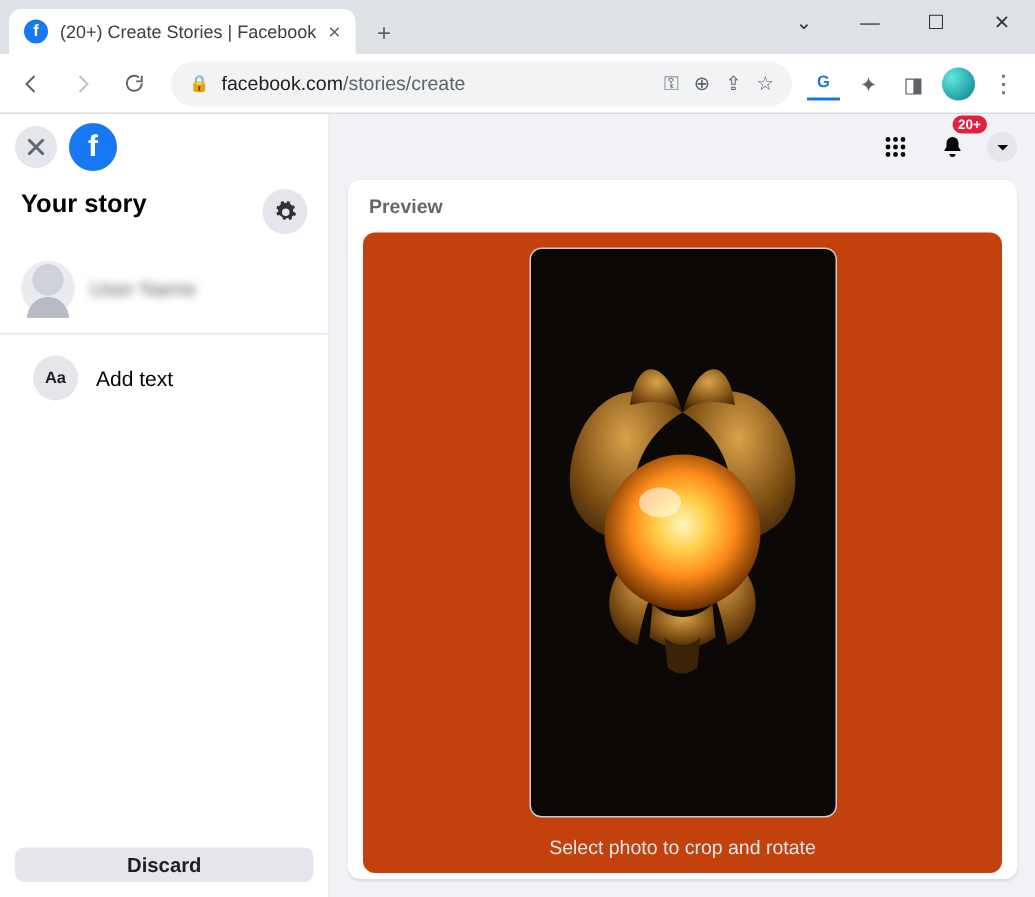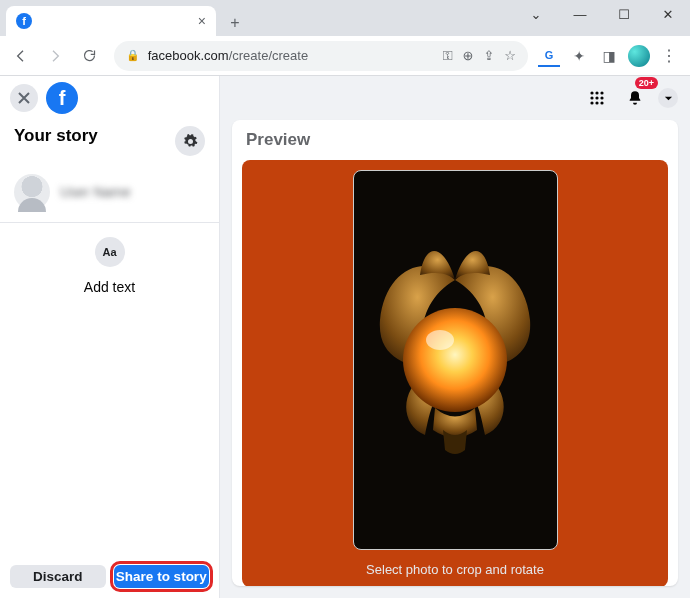--- a/index.html
+++ b/index.html
@@ -33,52 +33,53 @@
   .leftcol .topico { height: 44px; display:flex; align-items:center; gap:8px; padding:0 10px; }
   .closec { width:28px; height:28px; border-radius:50%; background:#e4e6eb; display:flex; align-items:center; justify-content:center; color:#606770; font-size:15px; }
   .fblogo { width:32px; height:32px; border-radius:50%; background:#1877f2; display:flex; align-items:center; justify-content:center; color:#fff; font-weight:bold; font-size:20px;}
   .storyhead { display:flex; align-items:flex-start; padding:6px 14px 12px; }
   .storyhead h2 { font-size:17px; font-weight:700; color:#050505; }
   .gear { margin-left:auto; width:30px; height:30px; border-radius:50%; background:#e4e6eb; display:flex; align-items:center; justify-content:center; color:#1c1e21;}
   .userrow { display:flex; align-items:center; gap:10px; padding:6px 14px 12px; border-bottom:1px solid #e4e6eb;}
   .userrow .av { width:36px; height:36px; border-radius:50%; background: radial-gradient(circle at 50% 35%, #cfd3d9 35%, #e9ebee 36%); position:relative;}
   .userrow .av::after{content:""; position:absolute; bottom:-2px; left:4px; width:28px; height:14px; background:#b7bcc4; border-radius:14px 14px 0 0;}
   .userrow .nm { filter: blur(3px); color:#65676b; font-size:14px; }
-  .addtext { display:flex; align-items:center; gap:12px; padding:14px 8px;flex-direction:column; }
+  .addtext { display:flex; align-items:center; gap:12px; padding:14px 22px; }
   .addtext .circ { width:30px; height:30px; border-radius:50%; background:#e4e6eb; display:flex; align-items:center; justify-content:center; font-size:11px; font-weight:600; color:#1c1e21;}
   .addtext .lbl { font-size:14px; color:#050505; }
 
   .footerbtns { margin-top:auto; padding:10px; display:flex; gap:8px; }
   .btn { flex:1; height:23px; border-radius:6px; font-size:13.5px; font-weight:600; display:flex; align-items:center; justify-content:center; cursor:pointer;}
   .btn.discard { background:#e4e6eb; color:#1c1e21; }
   .btn.share { background:#1877f2; color:#fff; outline:3px solid #e12828; outline-offset:1px;}
 
   .rightcol { flex:1; display:flex; flex-direction:column; }
   .fbtop { height:44px; display:flex; align-items:center; justify-content:flex-end; padding:0 12px; gap:8px; background:#f0f2f5;}
   .fbicobtn { width:30px; height:30px; border-radius:50%; display:flex; align-items:center; justify-content:center; color:#050505; font-size:15px;}
   .fbicobtn.grid { background:transparent;}
   .notif { position:relative; }
   .notif .badge { position:absolute; top:-6px; right:-8px; background:#e41e3f; color:#fff; font-size:9px; border-radius:8px; padding:1px 4px; font-weight:700;}
   .acct { width:20px; height:20px; border-radius:50%; background:#e4e6eb; display:flex; align-items:center; justify-content:center; font-size:10px;}
 
   .previewcard { margin:0 12px 12px; background:#fff; border-radius:8px; flex:1; display:flex; flex-direction:column; box-shadow:0 1px 2px rgba(0,0,0,0.1); overflow:hidden;}
-  .previewcard .phead { padding:10px 14px; font-size:17px; font-weight:600; color:#65676b;}
+  .previewcard .phead { padding:10px 14px; font-size:13px; font-weight:600; color:#65676b;}
   .stage { flex:1; background:#c2410c; margin:0 10px 10px; border-radius:8px; display:flex; flex-direction:column; align-items:center; justify-content:center; position:relative; padding:10px 0;}
   .phone { width:205px; height:380px; border:1px solid #ccc; border-radius:8px; background:#0b0805; display:flex; align-items:center; justify-content:center; overflow:hidden;}
   .hint { color:#e4e6eb; font-size:13px; margin-top:12px;}
 
   
   .orb { width:200px; height:280px; }
 </style>
 </head>
 <body>
 
 <div class="titlebar">
   <div class="tab">
     <span class="favicon">f</span>
+    <span>(20+) Create Stories | Facebook</span>
     <span class="close">×</span>
   </div>
   <div class="newtab">+</div>
   <div class="wincontrols">
     <div>⌄</div>
     <div>―</div>
     <div>☐</div>
     <div>✕</div>
   </div>
 </div>
@@ -94,21 +95,21 @@
         <path fill="none" stroke="#bdc1c6" stroke-width="2" d="M9 4l8 8-8 8"></path>
       </svg>
   </div>
   <div class="navbtn">
     <svg width="15" height="15" viewBox="0 0 24 24">
         <path fill="none" stroke="#5f6368" stroke-width="2" d="M20 12a8 8 0 1 1-3-6.2M20 4v6h-6"></path>
       </svg>
   </div>
   <div class="omni">
     <span class="lock">🔒</span>
-    <span class="url"><span>facebook.com</span><span style="color:#5f6368">/create/create</span></span>
+    <span class="url"><span>facebook.com</span><span style="color:#5f6368">/stories/create</span></span>
     <span class="right">
       <span>⚿</span>
       <span>⊕</span>
       <span>⇪</span>
       <span>☆</span>
     </span>
   </div>
   <div class="ext">
     <div class="extbtn gt">G</div>
     <div class="extbtn">✦</div>
@@ -140,21 +141,20 @@
       <div class="av"></div>
       <div class="nm">User Name</div>
     </div>
     <div class="addtext">
       <div class="circ">Aa</div>
       <div class="lbl">Add text</div>
     </div>
 
     <div class="footerbtns">
       <div class="btn discard">Discard</div>
-      <div class="btn share">Share to story</div>
     </div>
   </div>
 
   <div class="rightcol">
     <div class="fbtop">
       <div class="fbicobtn grid">
         <svg width="16" height="16" viewBox="0 0 16 16">
           <circle cx="3" cy="3" r="1.6" fill="#050505"></circle>
             <circle cx="8" cy="3" r="1.6" fill="#050505"></circle>
             <circle cx="13" cy="3" r="1.6" fill="#050505"></circle>

